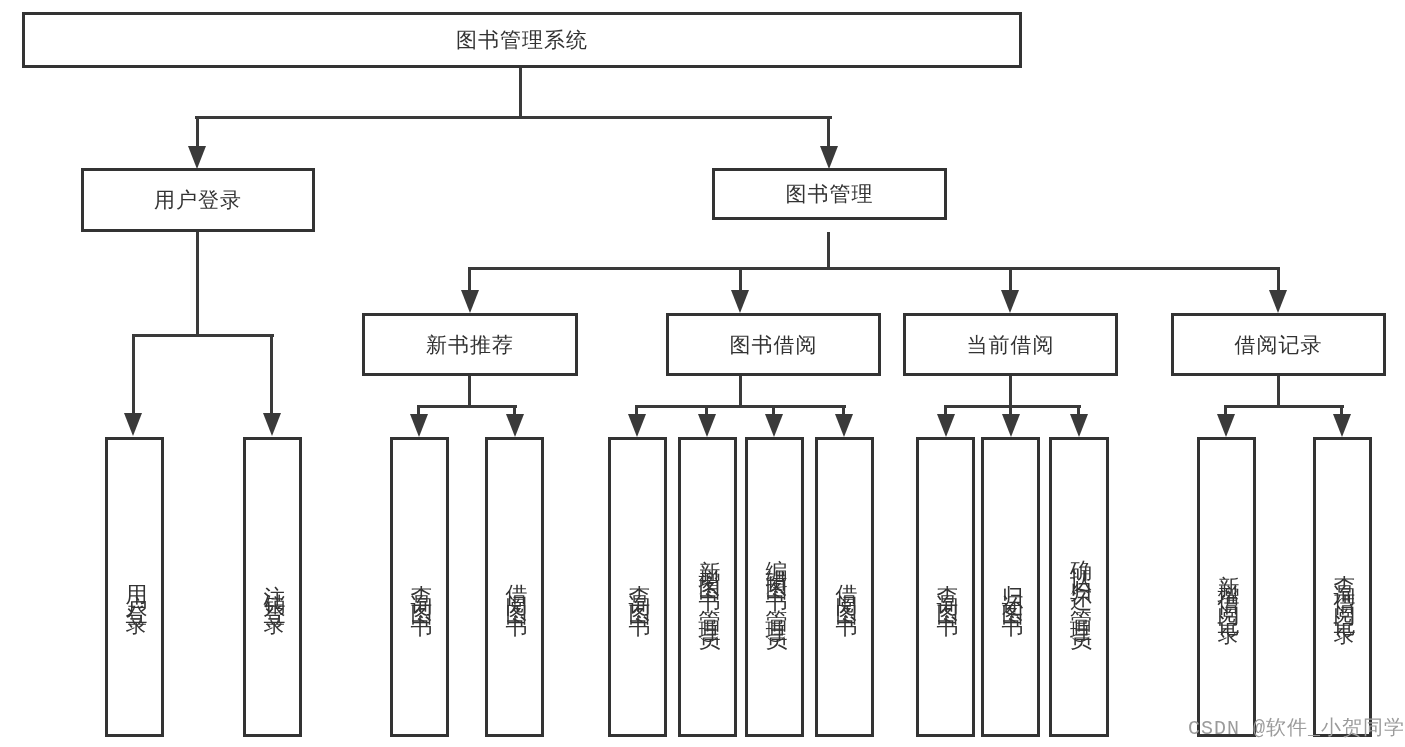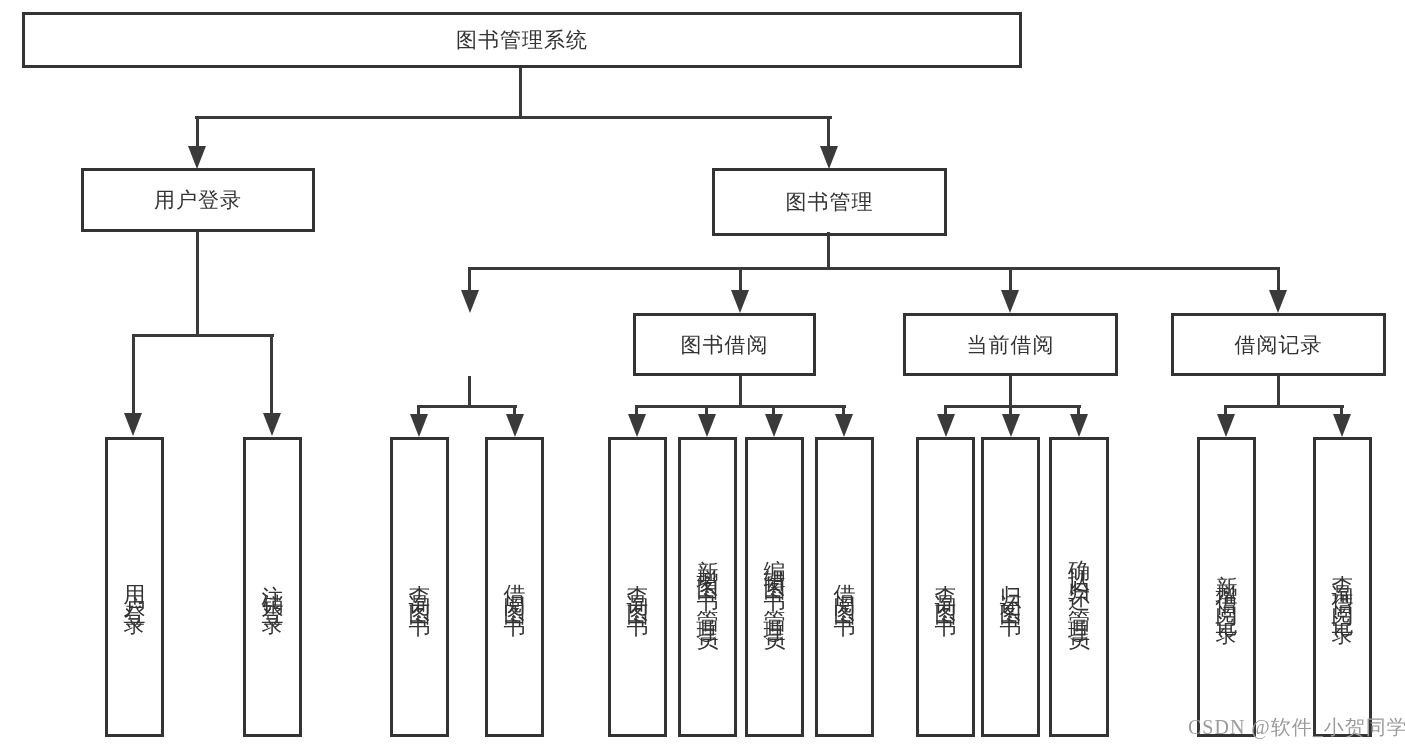--- a/index.html
+++ b/index.html
@@ -1,18 +1,18 @@
 <!DOCTYPE html>
 <html><head>
 <meta charset="utf-8">
 <style>
   html,body{margin:0;padding:0;background:#ffffff;}
   .canvas{
     position:relative;width:1405px;height:747px;background:#ffffff;
-    font-family:Liberation Serif, serif;overflow:hidden;
+    font-family:Liberation Mono, monospace;overflow:hidden;
   }
   .node{
     position:absolute;box-sizing:border-box;border:3px solid #333333;background:#ffffff;
     display:flex;align-items:center;justify-content:center;color:#333333;
   }
   .node.hlabel{font-size:21px;letter-spacing:1px;}
   .node.leaf span{
     writing-mode:vertical-rl;text-orientation:mixed;
     font-size:22px;line-height:1;letter-spacing:10px;color:#333333;
   }
@@ -40,21 +40,21 @@
   <div class="vl" style="left:519px;top:68px;height:51px"></div>
   <div class="hl" style="left:195px;top:116px;width:637px"></div>
   <div class="vl" style="left:196px;top:116px;height:32px"></div>
   <div class="arrow" style="left:188px;top:146px"></div>
   <div class="vl" style="left:827px;top:116px;height:32px"></div>
   <div class="arrow" style="left:820px;top:146px"></div>
 
   <div class="node hlabel" style="left:81px;top:168px;width:234px;height:64px">
     <span>用户登录</span>
   </div>
-  <div class="node hlabel" style="left:712px;top:168px;width:235px;height:68px">
+  <div class="node hlabel" style="left:712px;top:168px;width:235px;height:52px">
     <span>图书管理</span>
   </div>
 
   <div class="vl" style="left:196px;top:232px;height:105px"></div>
   <div class="hl" style="left:132px;top:334px;width:142px"></div>
   <div class="vl" style="left:132px;top:334px;height:79px"></div>
   <div class="arrow" style="left:124px;top:413px"></div>
   <div class="vl" style="left:270px;top:334px;height:79px"></div>
   <div class="arrow" style="left:263px;top:413px"></div>
 
@@ -62,21 +62,24 @@
   <div class="hl" style="left:468px;top:267px;width:812px"></div>
   <div class="vl" style="left:468px;top:267px;height:25px"></div>
   <div class="arrow" style="left:461px;top:290px"></div>
   <div class="vl" style="left:739px;top:267px;height:25px"></div>
   <div class="arrow" style="left:731px;top:290px"></div>
   <div class="vl" style="left:1009px;top:267px;height:25px"></div>
   <div class="arrow" style="left:1001px;top:290px"></div>
   <div class="vl" style="left:1277px;top:267px;height:25px"></div>
   <div class="arrow" style="left:1269px;top:290px"></div>
 
-  <div class="node hlabel" style="left:633px;top:313px;width:183px;height:63px">
+  <div class="node hlabel" style="left:362px;top:313px;width:216px;height:63px">
+    <span>新书推荐</span>
+  </div>
+  <div class="node hlabel" style="left:666px;top:313px;width:215px;height:63px">
     <span>图书借阅</span>
   </div>
   <div class="node hlabel" style="left:1171px;top:313px;width:215px;height:63px">
     <span>借阅记录</span>
   </div>
   <div class="node hlabel" style="left:903px;top:313px;width:215px;height:63px">
     <span>当前借阅</span>
   </div>
 
   <div class="vl" style="left:468px;top:376px;height:32px"></div>

